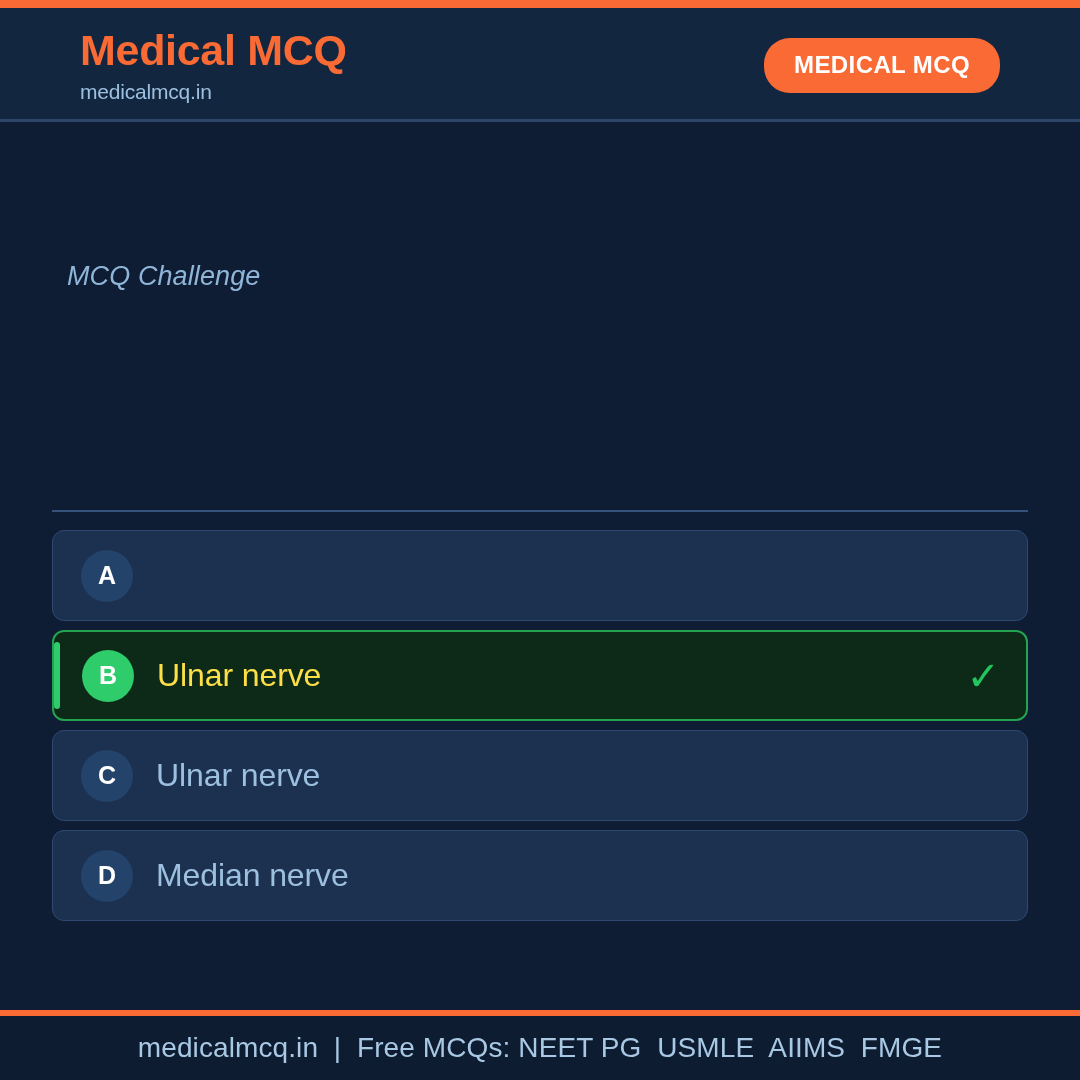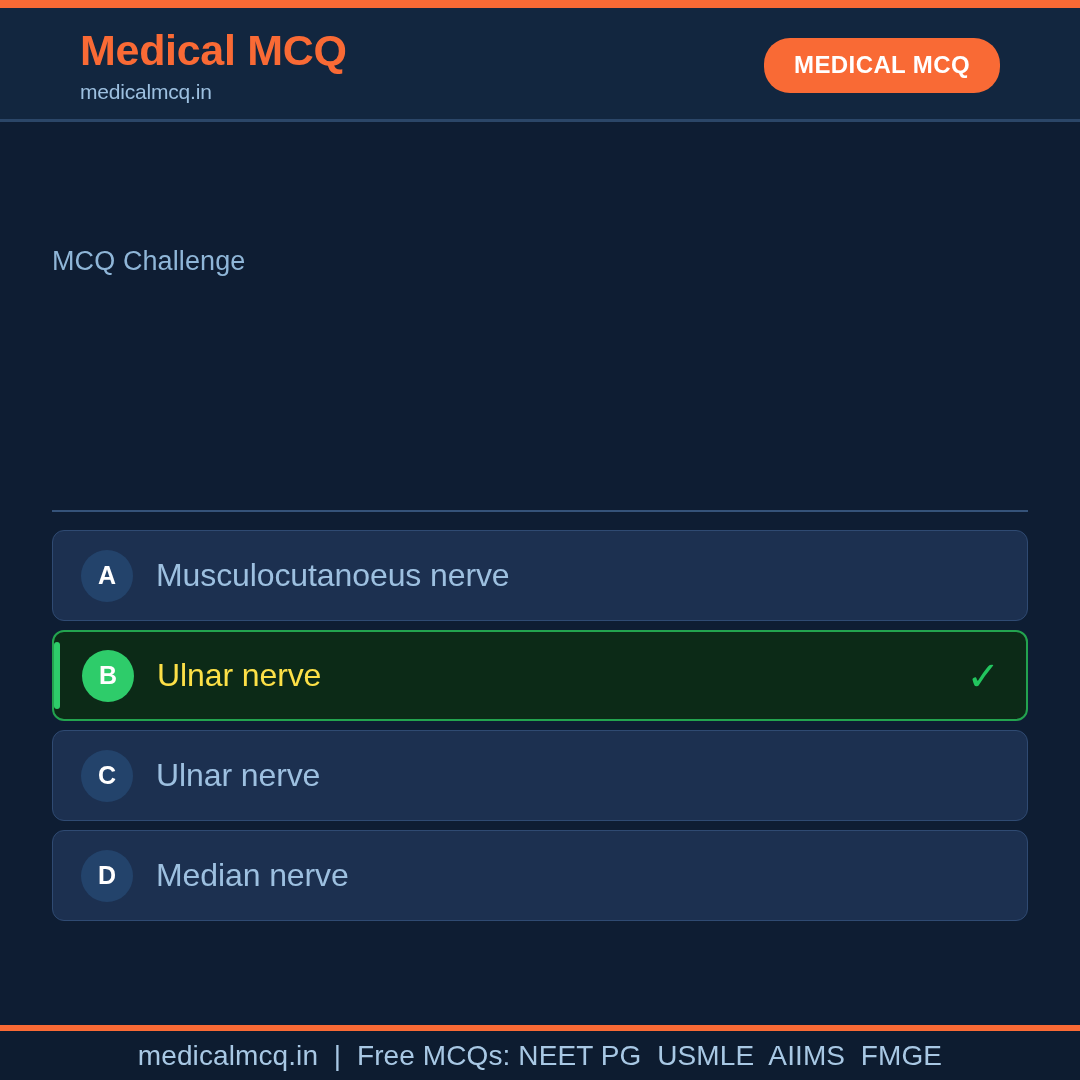--- a/index.html
+++ b/index.html
@@ -83,25 +83,26 @@
 
   
   .main {
     flex: 1 1 auto;
     padding: 0 52px;
     position: relative;
   }
   .eyebrow {
     font-size: 27px;
     color: #8fb6d8;
-    margin: 0;
+    margin: 15px;
     position: absolute;
     top: 124px;
     left: 52px;
     letter-spacing: 0.1px;
+    font-style: italic;
   }
   .question {
     position: absolute;
     top: 160px;
     left: 52px;
     width: 980px;
     font-size: 45px;
     line-height: 1.155;
     font-weight: bold;
     color: #ffffff;
@@ -196,21 +197,21 @@
 
   
   .footer-accent {
     flex: 0 0 auto;
     height: 6px;
     width: 100%;
     background: #f96a35;
   }
   .footer {
     flex: 0 0 auto;
-    height: 49px;
+    height: 64px;
     background: #0d1c30;
     display: flex;
     align-items: center;
     justify-content: center;
     gap: 0;
   }
   .footer-text {
     font-size: 28px;
     color: #a8c8e4;
     letter-spacing: 0.1px;
@@ -237,21 +238,20 @@
 
     <div class="eyebrow">MCQ Challenge</div>
 
 
     <div class="divider"></div>
 
     <div class="options">
 
       <div class="option">
         <div class="badge">A</div>
-        <div class="opt-text">Musculocutanoeus nerve</div>
 
       </div>
 
       <div class="option correct">
         <div class="accent-bar"></div>
         <div class="badge">B</div>
         <div class="opt-text">Ulnar nerve</div>
         <div class="check">✓</div>
       </div>
 

